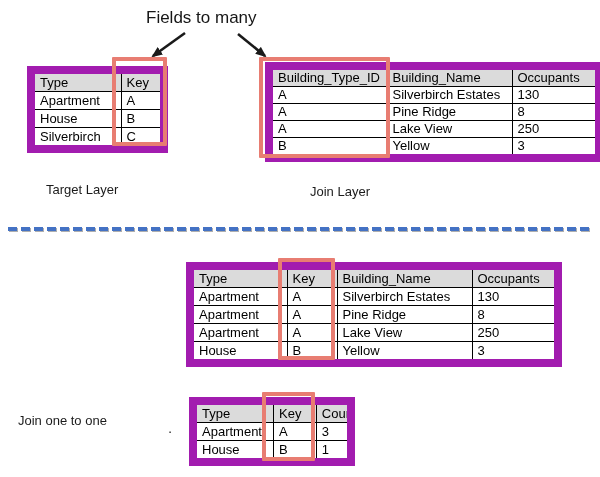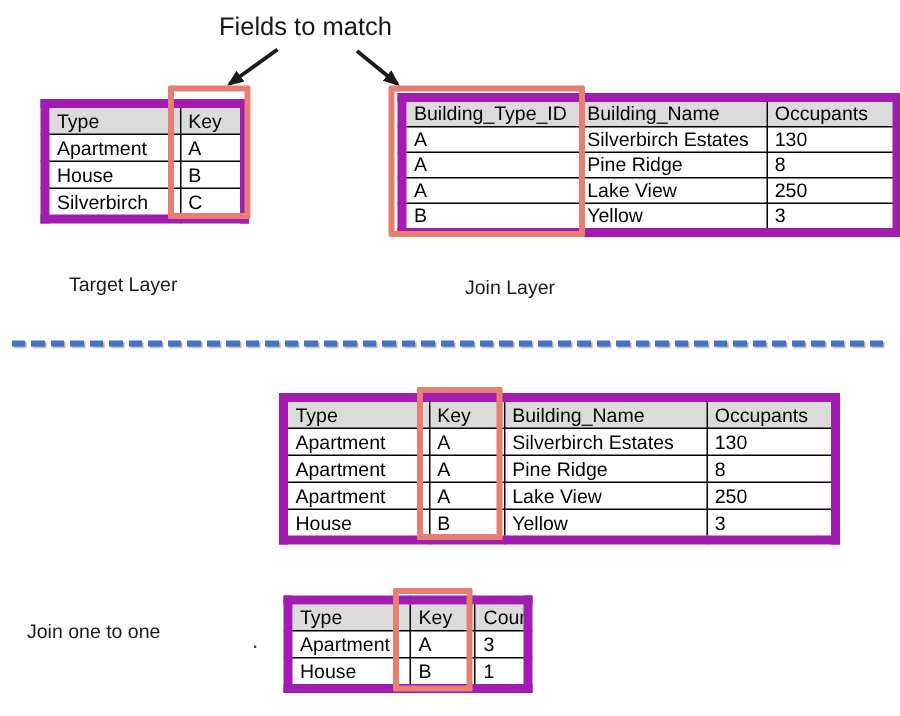--- a/index.html
+++ b/index.html
@@ -14,21 +14,21 @@
   #target-layer-label{left:46px;top:182px;}
   #join-layer-label{left:310px;top:184px;}
   #one-to-many-label{left:15px;top:296px;}
   #one-to-one-label{left:18px;top:413px;}
   #stray-dot{position:absolute;left:168px;top:419px;font-size:15px;color:#333;}
   
   #arrows{position:absolute;left:130px;top:28px;width:160px;height:36px;}
   
   table{
     position:absolute;border-collapse:collapse;table-layout:fixed;
-    border:6px solid #a21caf;font-size:13px;color:#000;
+    border:8px solid #a21caf;font-size:13px;color:#000;
   }
   th,td{
     box-sizing:border-box;border:1px solid #000;height:18px;
     padding:0 2px 0 5px;text-align:left;font-weight:normal;
     white-space:nowrap;overflow:hidden;line-height:17px;
   }
   thead th{background:var(--header-bg,#dbdbdb);}
   #target-table{left:27px;top:66px;width:133px;}
   #target-table th:nth-child(1){width:90px;}
   #target-table th:nth-child(2){width:43px;}
@@ -62,21 +62,21 @@
     background:repeating-linear-gradient(90deg,
       var(--divider,#4472c4) 0 9px, transparent 9px 13px);
     filter:drop-shadow(1px 1.5px 0.5px rgba(110,110,110,0.55));
   }
 </style>
 </head>
 <body>
 
 <div class="page">
 
-  <div class="fields-label">Fields to match</div>
+  <div class="fields-label">Fields to many</div>
 
   <svg id="arrows" viewBox="0 0 160 36" xmlns="http://www.w3.org/2000/svg">
     <defs>
       <marker id="ah" markerUnits="userSpaceOnUse" markerWidth="12" markerHeight="10" refX="9" refY="4.5" orient="auto">
         <path d="M0,0 L11,4.5 L0,9 z" fill="#1a1a1a"></path>
       </marker>
     </defs>
     <line x1="55" y1="5" x2="23" y2="28" stroke="#1a1a1a" stroke-width="2.6" marker-end="url(#ah)"></line>
     <line x1="108" y1="6" x2="135" y2="28" stroke="#1a1a1a" stroke-width="2.6" marker-end="url(#ah)"></line>
   </svg>

